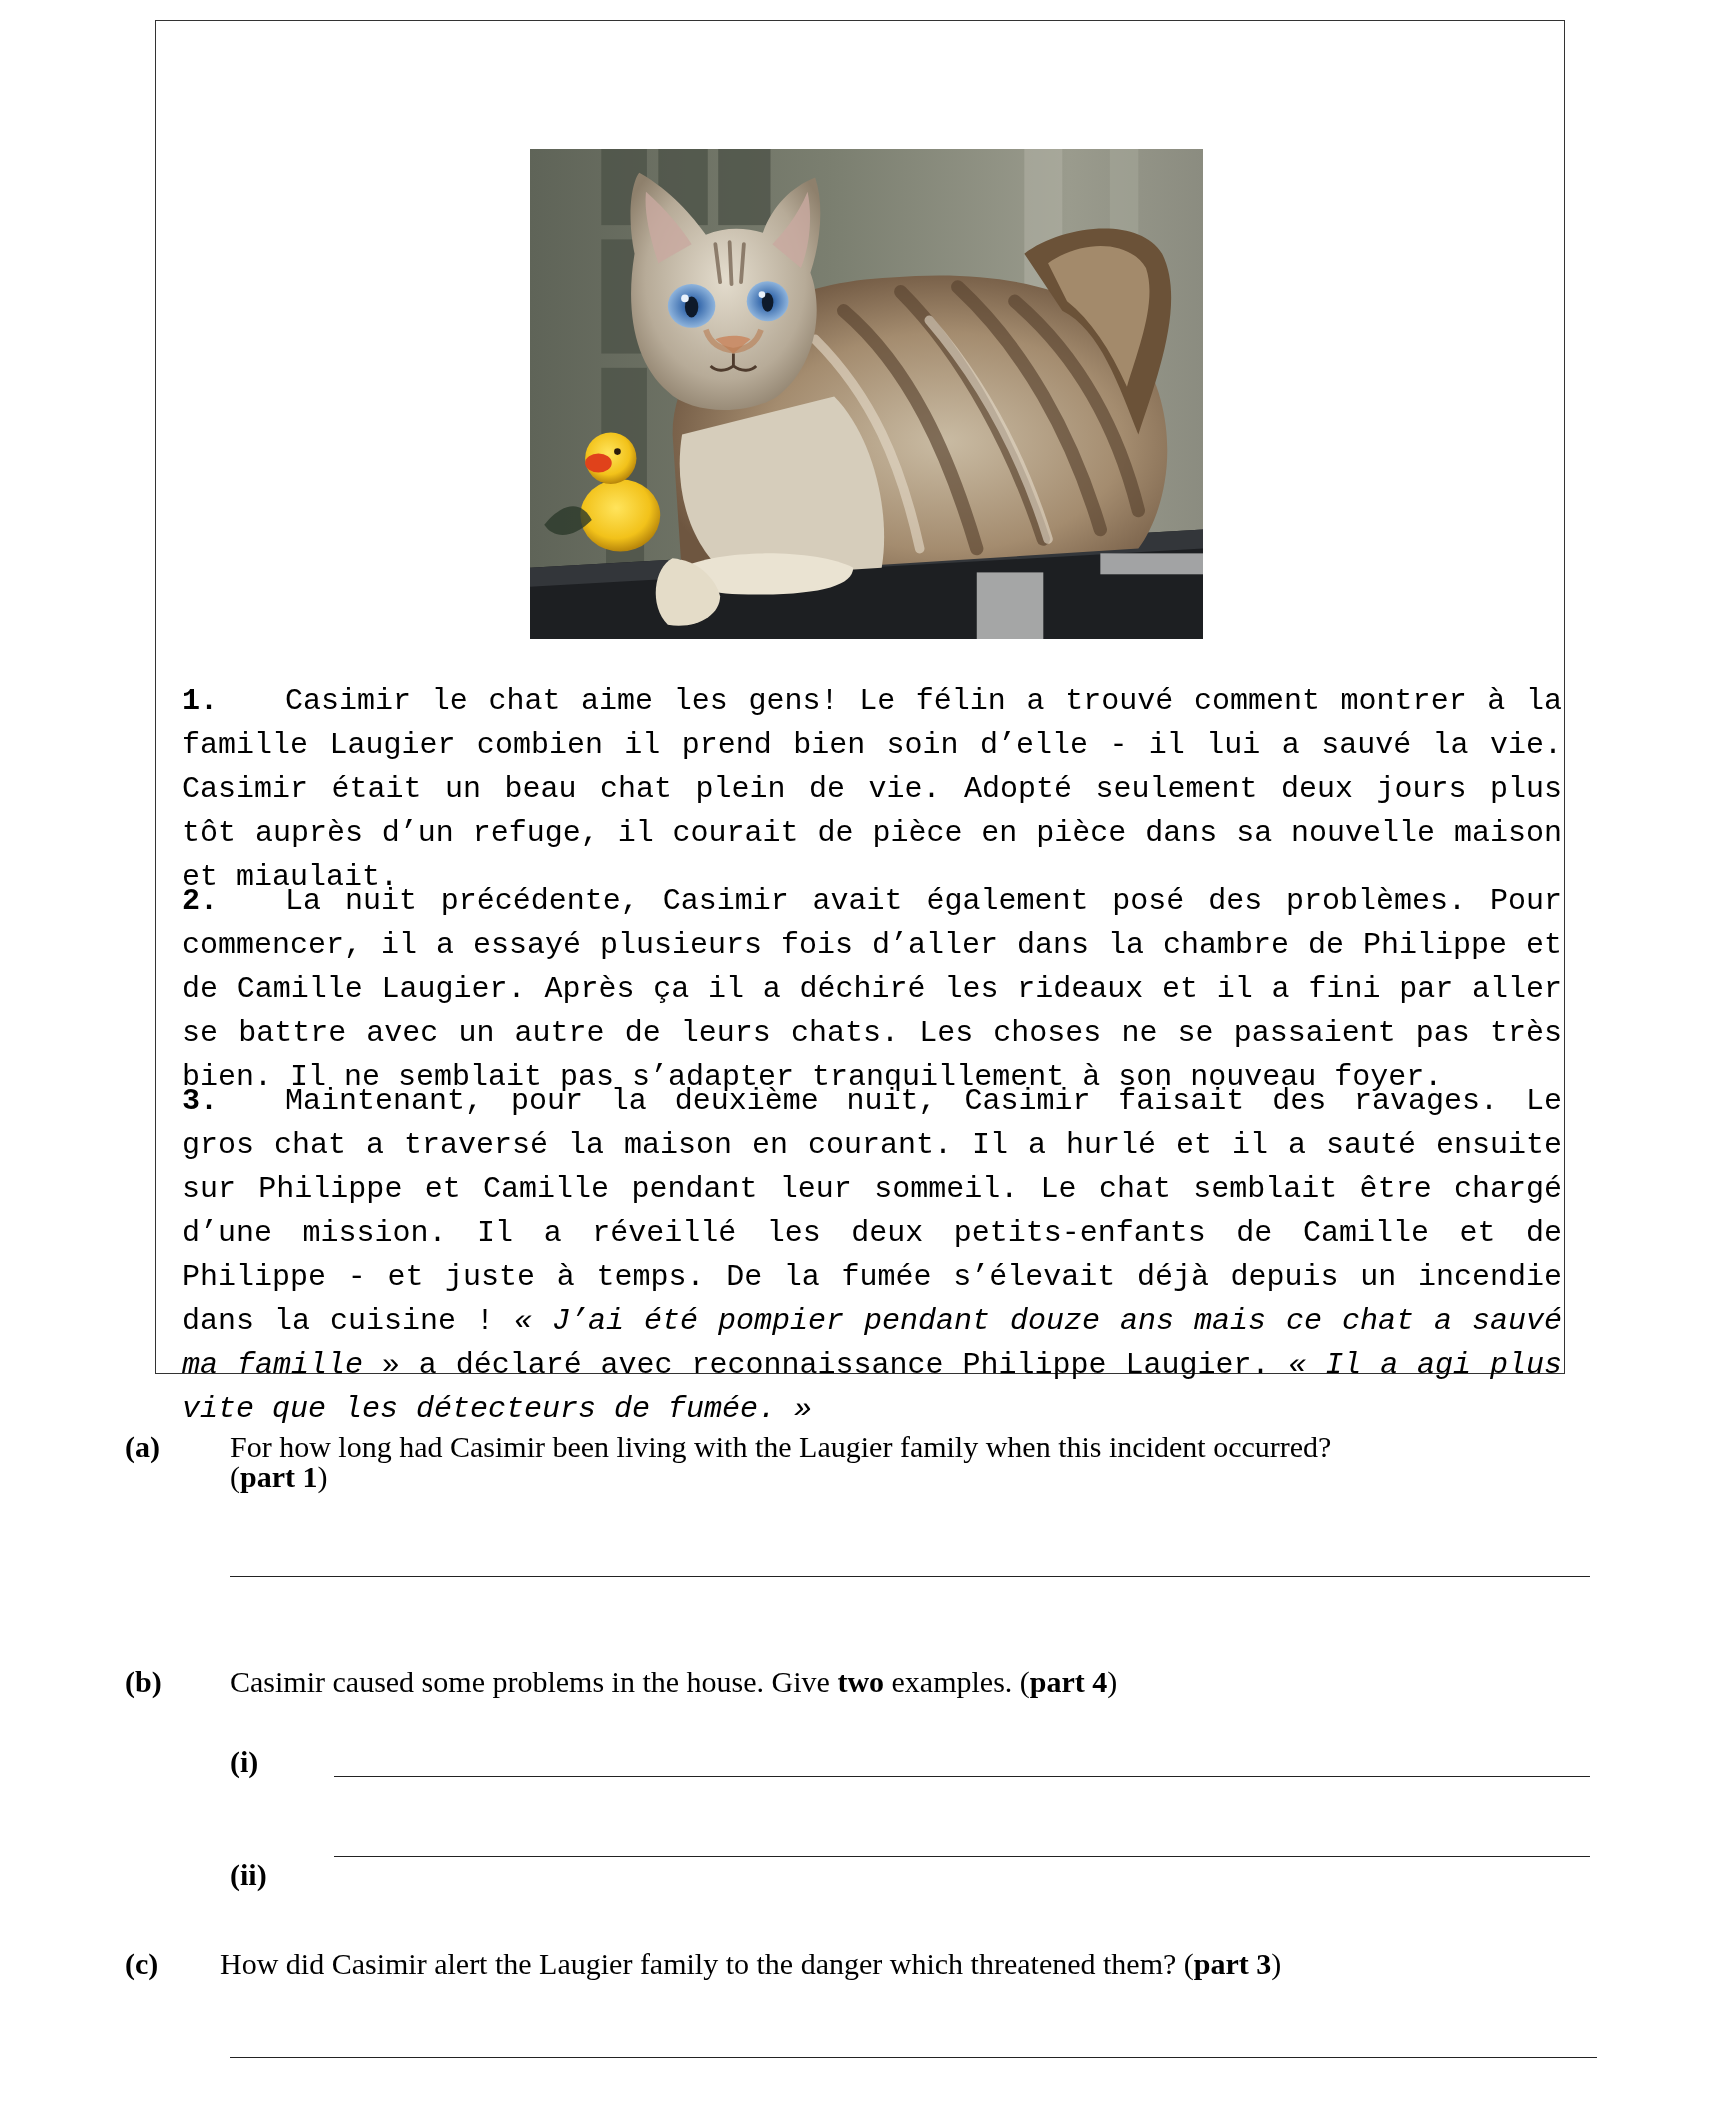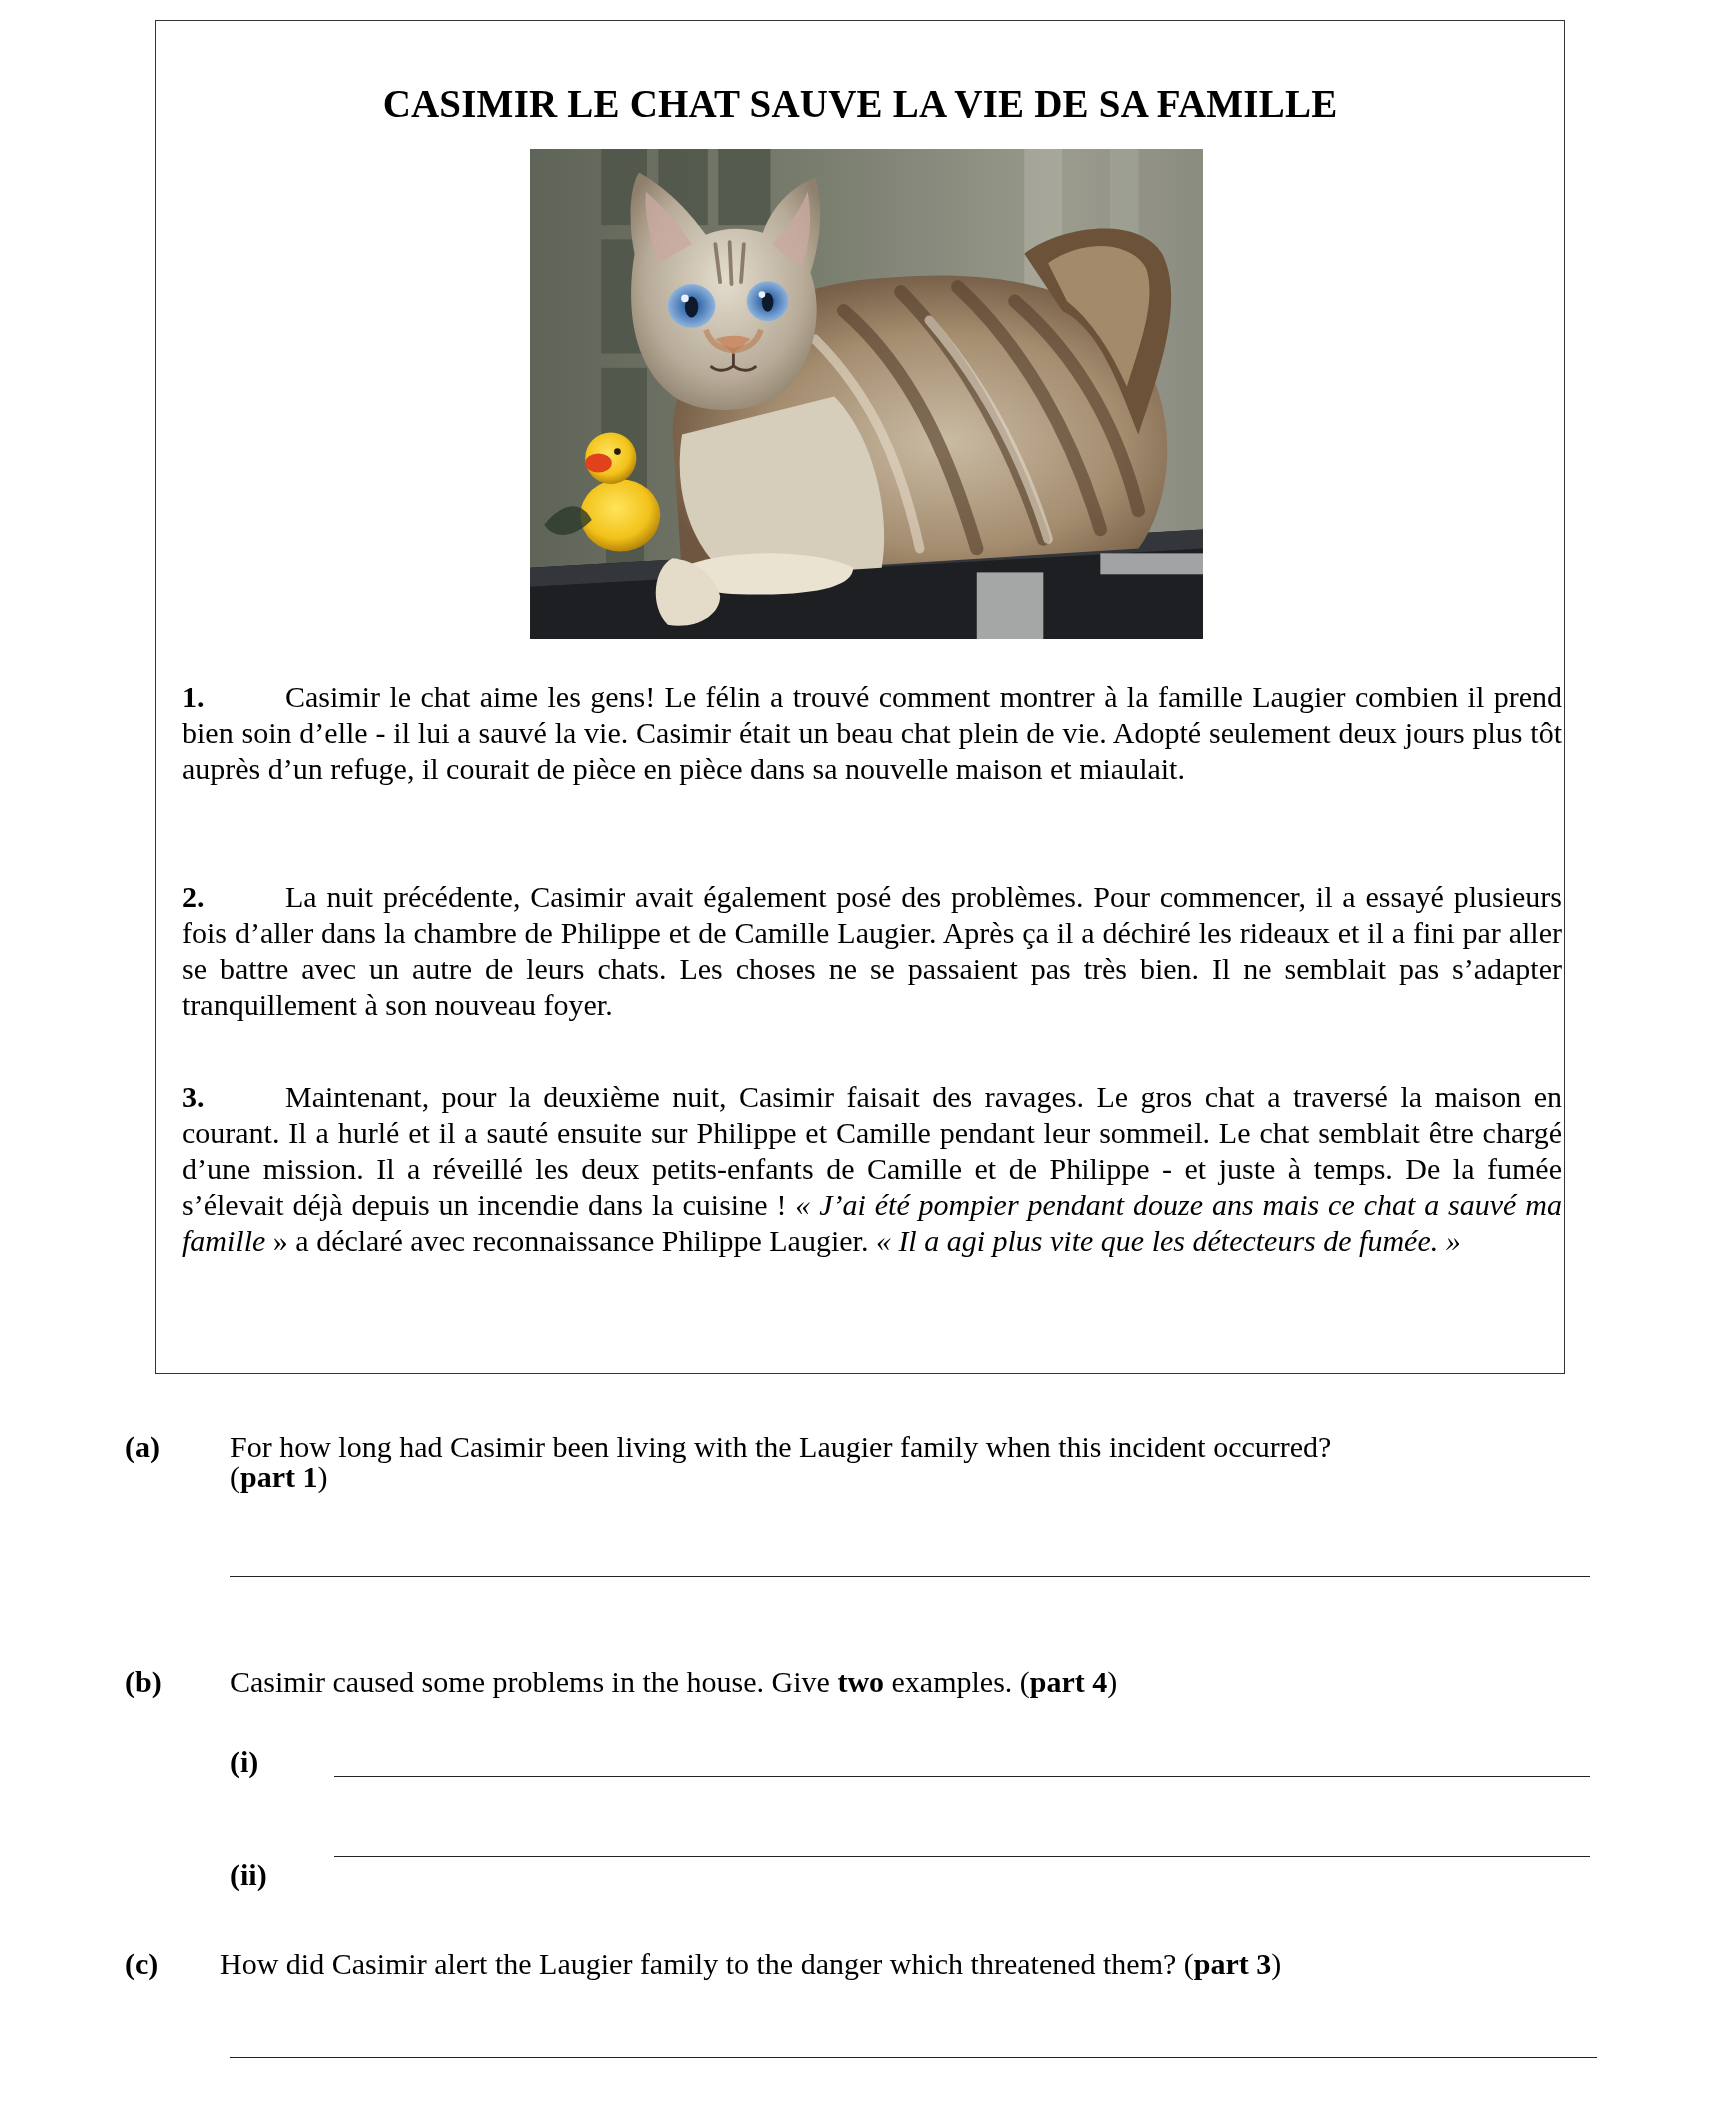--- a/index.html
+++ b/index.html
@@ -4,39 +4,38 @@
 <style>
   html, body { margin:0; padding:0; background:#ffffff; }
   body { width:1729px; height:2119px; position:relative; overflow:hidden;
          font-family:"Liberation Serif", "DejaVu Serif", serif; color:#000; }
   .reading-box { position:absolute; left:155px; top:20px; width:1410px; height:1354px;
                  border:1.9px solid #333; box-sizing:border-box; }
   .title { position:absolute; left:0; right:0; top:59px; text-align:center;
            font-weight:bold; font-size:39px; line-height:48px; letter-spacing:0.2px; }
   .photo { position:absolute; left:374px; top:128px; width:673px; height:490px; overflow:hidden; }
   .photo svg { display:block; width:100%; height:100%; }
-  .passage { position:absolute; left:26px; width:1380px; font-size:30px; line-height:36px;
-             text-align:justify; text-align-last:left; }
+  .passage { position:absolute; left:26px; width:1380px; font-size:30px; line-height:44px;
+             text-align:justify; text-align-last:left;font-family:Liberation Mono, monospace; }
   .para { margin:0; }
   .pnum { font-weight:bold; display:inline-block; width:103px; }
   .p1 { top:658px; } .p2 { top:858px; } .p3 { top:1058px; }
   em { font-style:italic; }
 
   .q { position:absolute; font-size:30px; line-height:40px; }
   .q-label { position:absolute; font-weight:bold; }
   .q-text { position:absolute; white-space:nowrap; }
   b { font-weight:bold; }
   .answer-line { position:absolute; height:0; border-top:1.9px solid #222; }
   .sub-label { position:absolute; font-weight:bold; font-size:30px; line-height:40px; }
 </style>
 </head>
 <body>
 
 <div class="reading-box">
-  <div class="title">CASIMIR LE CHAT SAUVE LA VIE DE SA FAMILLE</div>
 
   <div class="photo">
     <svg viewBox="0 0 708 515" preserveAspectRatio="none">
       <defs>
         <linearGradient id="bg" x1="0" y1="0" x2="1" y2="0">
           <stop offset="0" stop-color="#5f6458"></stop>
           <stop offset="0.45" stop-color="#7b7f70"></stop>
           <stop offset="0.8" stop-color="#9a9b8d"></stop>
           <stop offset="1" stop-color="#8b8c80"></stop>
         </linearGradient>

